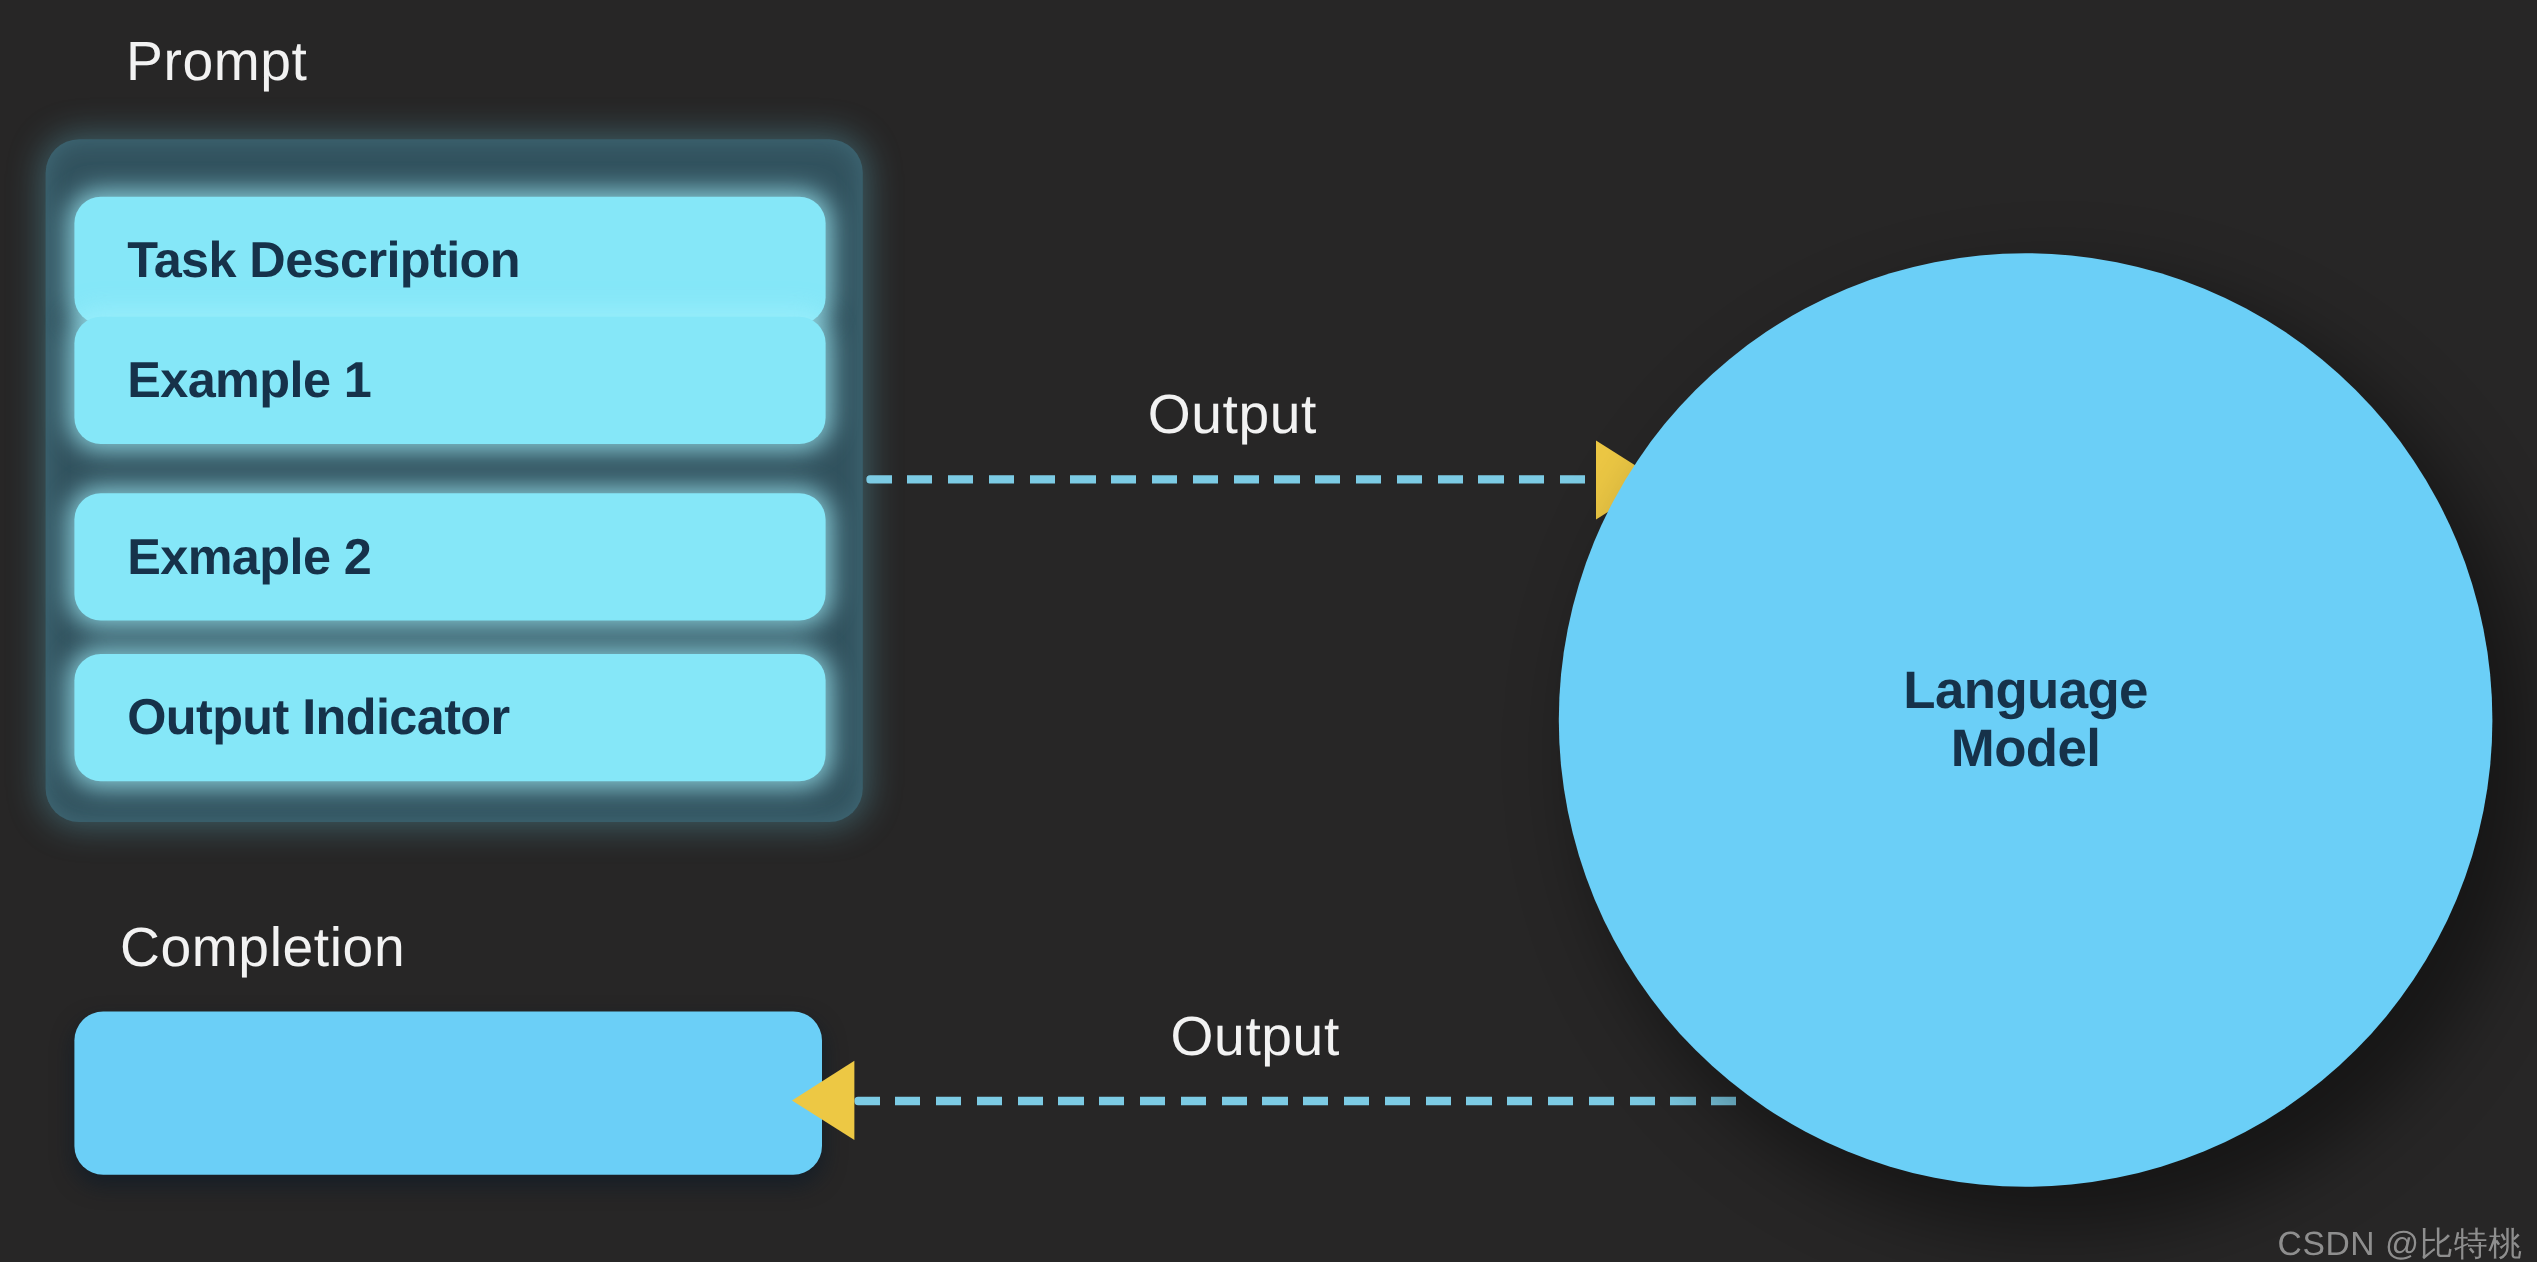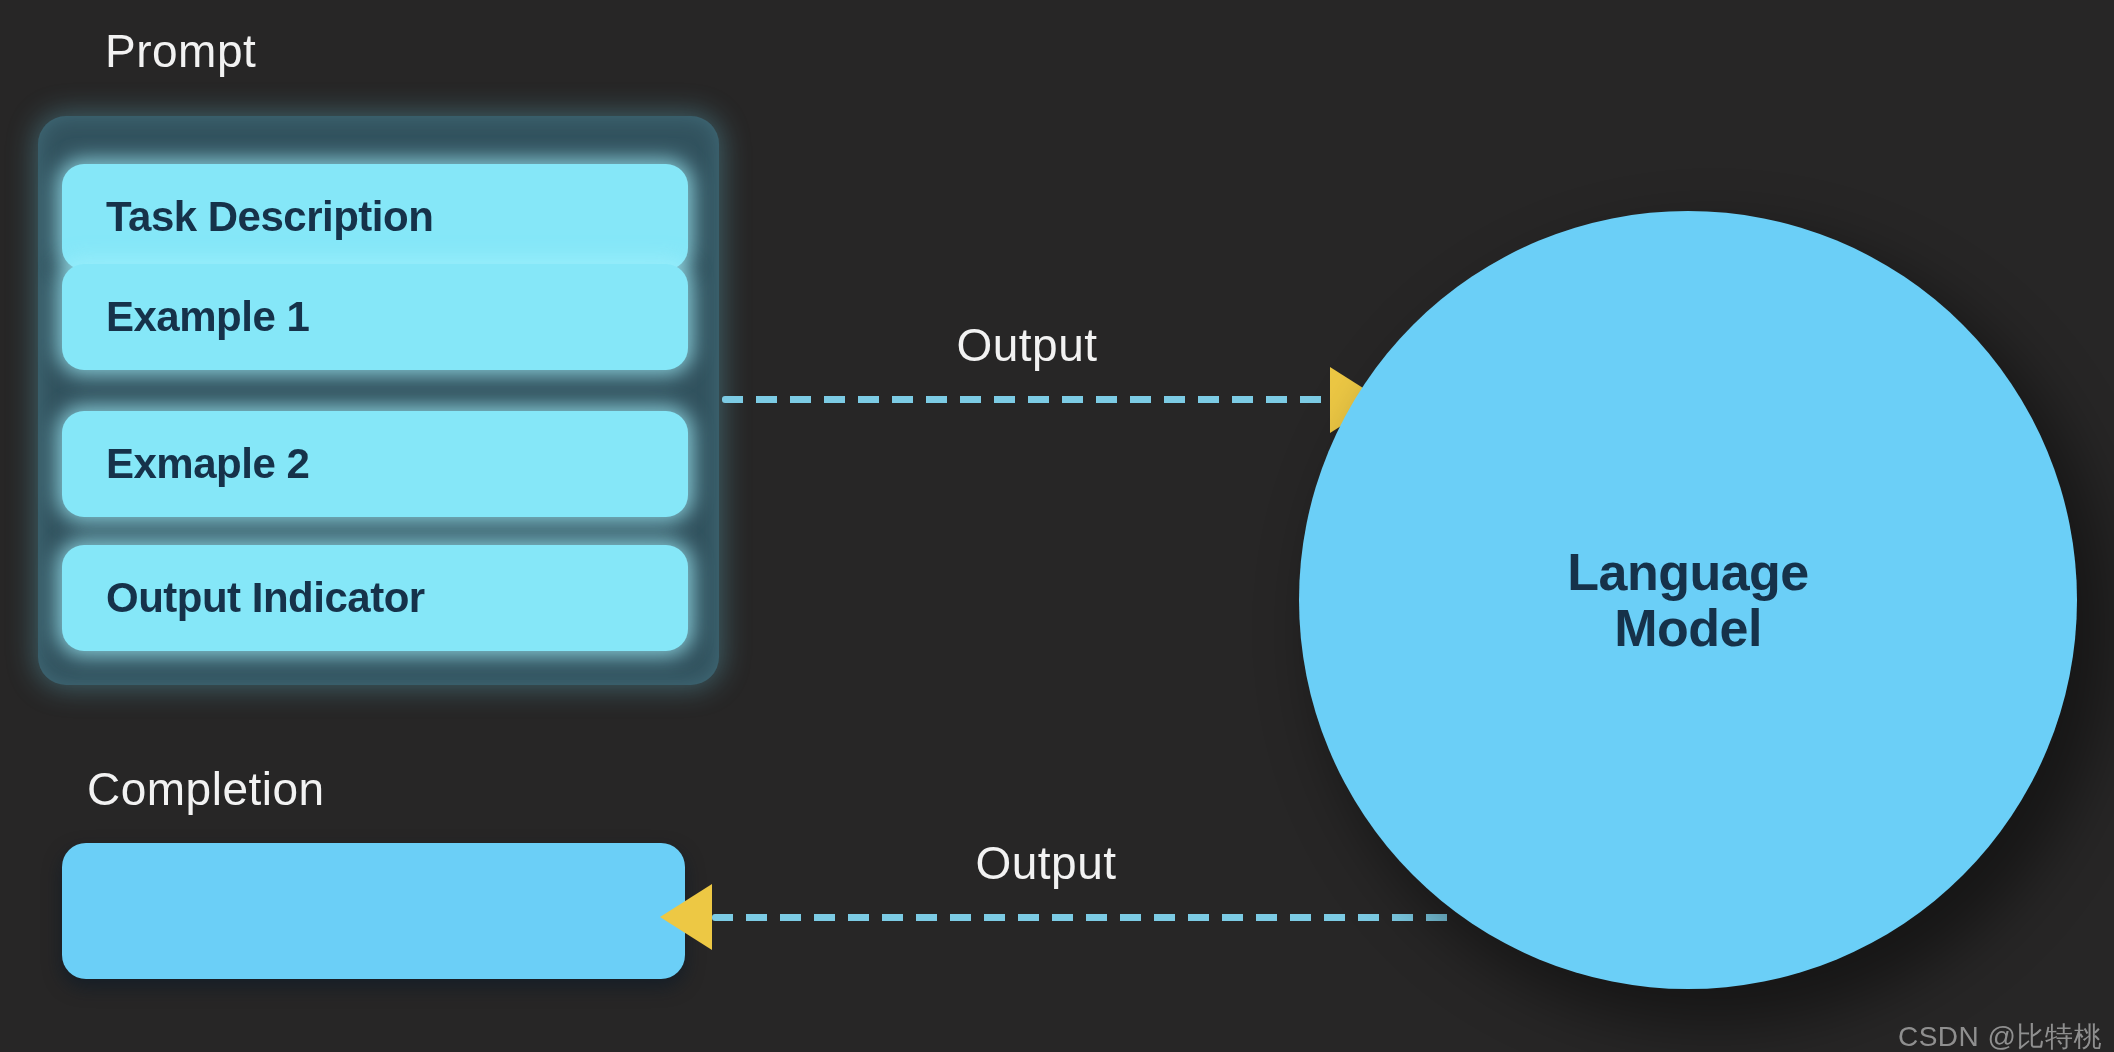--- a/index.html
+++ b/index.html
@@ -49,21 +49,21 @@
   
   .circle{
     position:absolute;left:1299px;top:211px;width:778px;height:778px;
     background:var(--sky-blue,#6bcff7);
     border-radius:50%;
     box-shadow:26px 30px 60px 8px rgba(0,0,0,0.42);
     display:flex;flex-direction:column;align-items:center;justify-content:center;
   }
   .circle-label{
     color:var(--box-text,#16324a);
-    font-size:52px;font-weight:700;line-height:1.08;letter-spacing:-0.5px;
+    font-size:44px;font-weight:700;line-height:1.08;letter-spacing:-0.5px;
     text-align:center;
   }
 
   
   .dash{
     position:absolute;height:7px;
     background:repeating-linear-gradient(90deg,
       var(--dash,#7ccbe4) 0px, var(--dash,#7ccbe4) 21px,
       transparent 21px, transparent 34px);
     border-radius:3px;
@@ -102,21 +102,21 @@
 
   <div class="hdr" style="left:105px;top:24px;">Prompt</div>
 
   <div class="panel">
     <div class="pbox pbox1">Task Description</div>
     <div class="pbox pbox2">Example 1</div>
     <div class="pbox pbox3">Exmaple 2</div>
     <div class="pbox pbox4">Output Indicator</div>
   </div>
 
-  <div class="hdr" style="left:87px;top:762px;">Completion</div>
+  <div class="hdr" style="left:100px;top:762px;">Completion</div>
 
   <div class="completion-box"></div>
 
   <div class="hdr lbl-center" style="left:1027px;top:318px;">Output</div>
   <div class="dash dash-input"></div>
   <div class="arrow arrow-right"></div>
 
   <div class="hdr lbl-center" style="left:1046px;top:836px;">Output</div>
   <div class="dash dash-output"></div>
   <div class="arrow arrow-left"></div>

